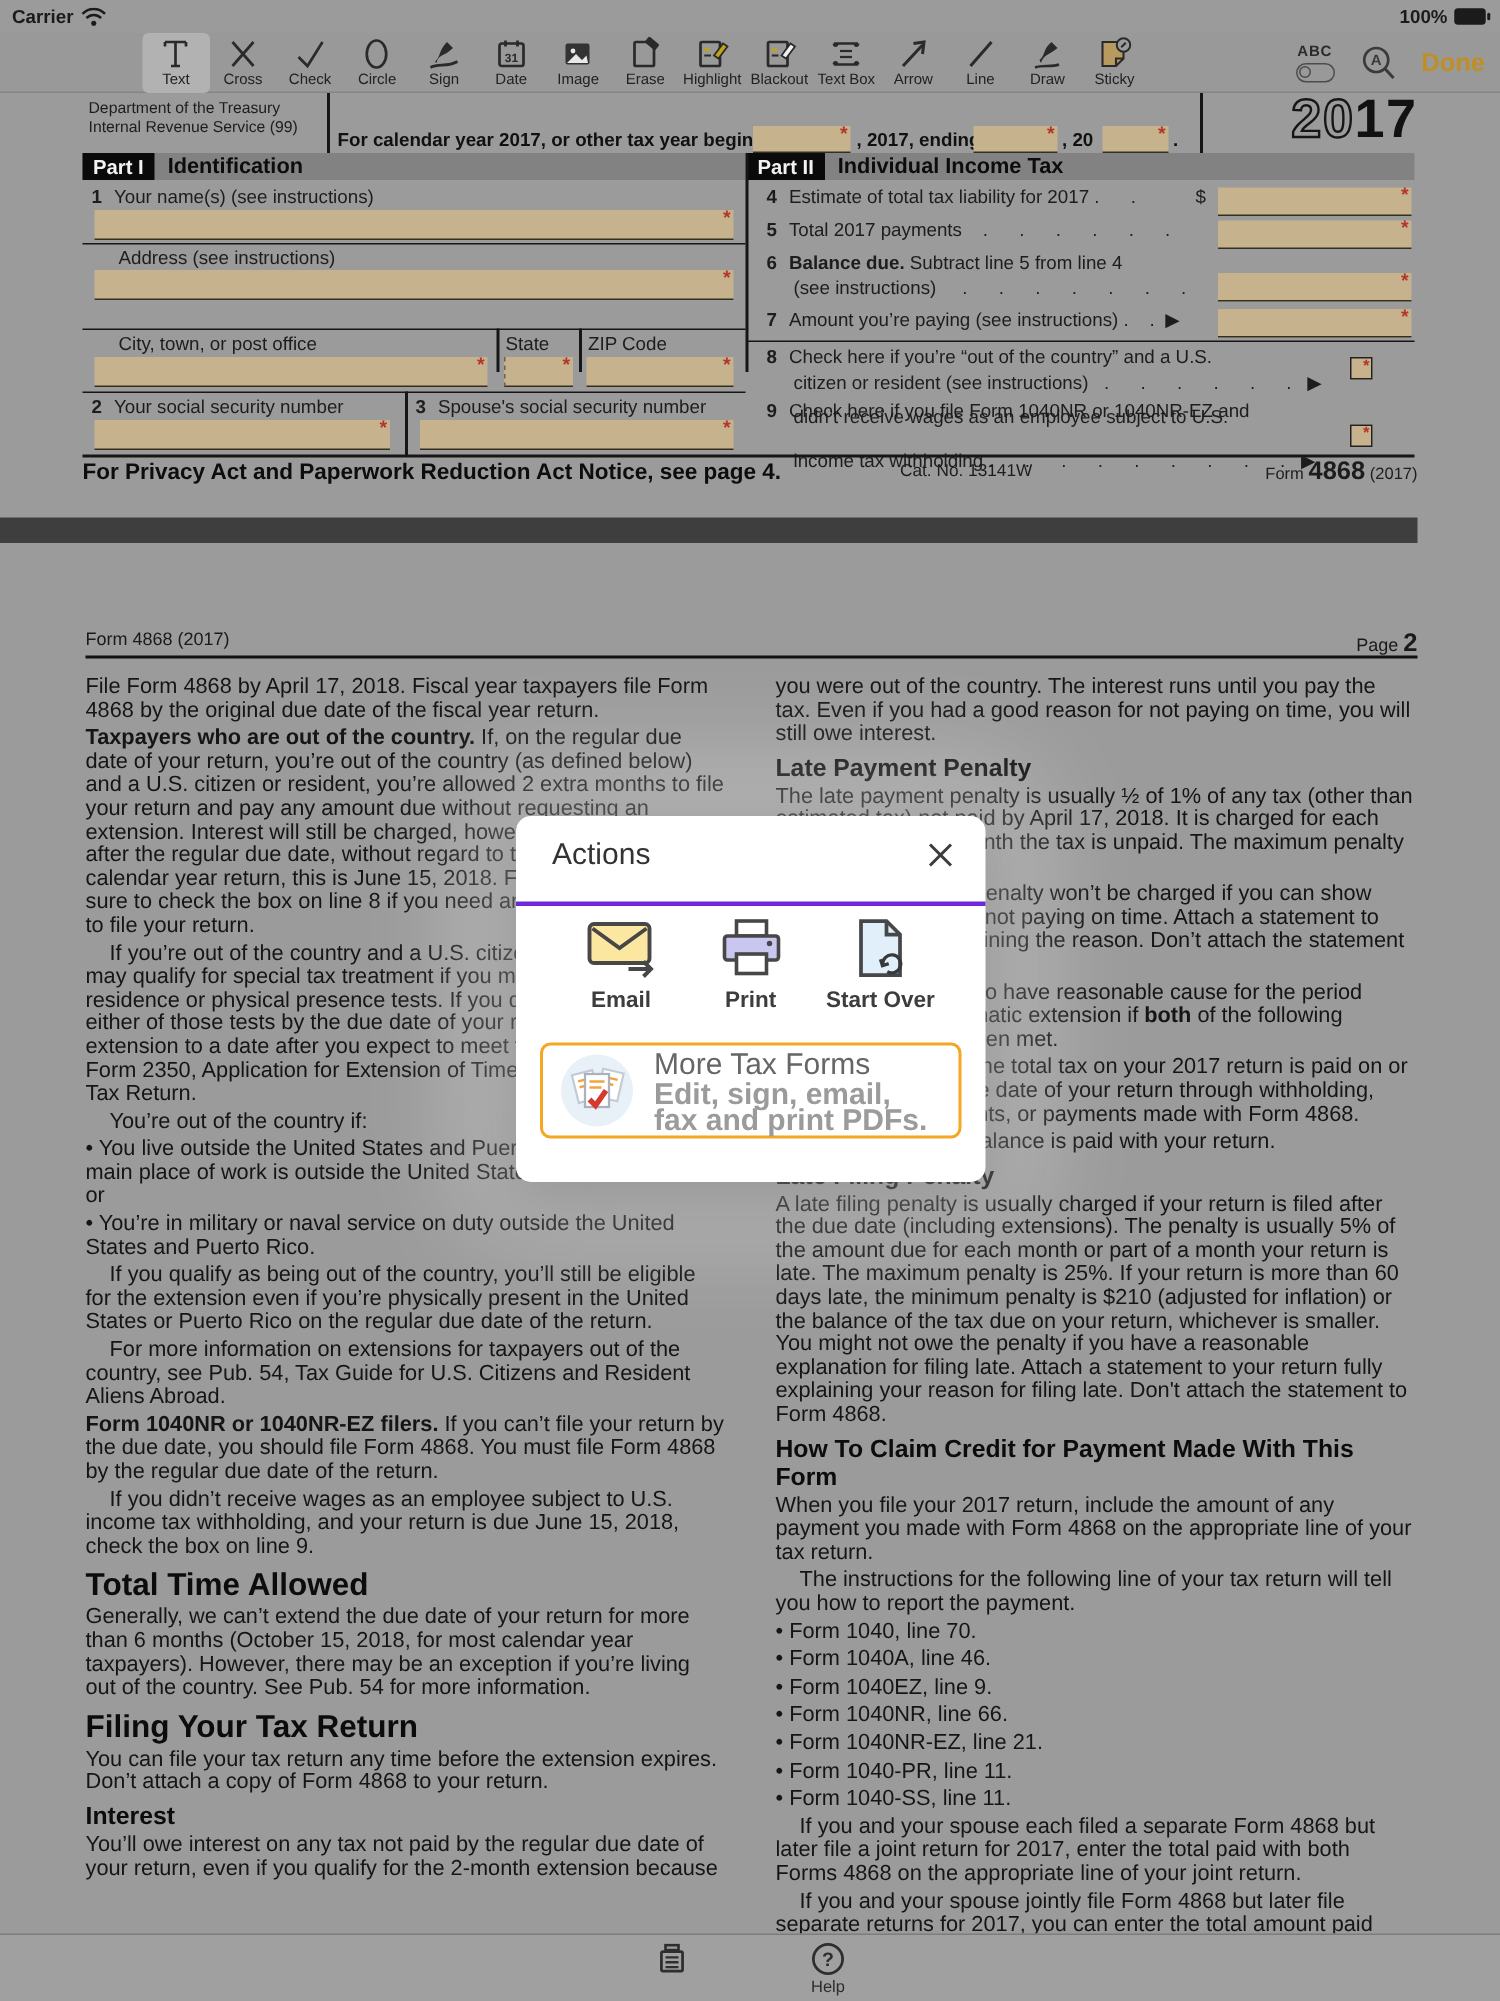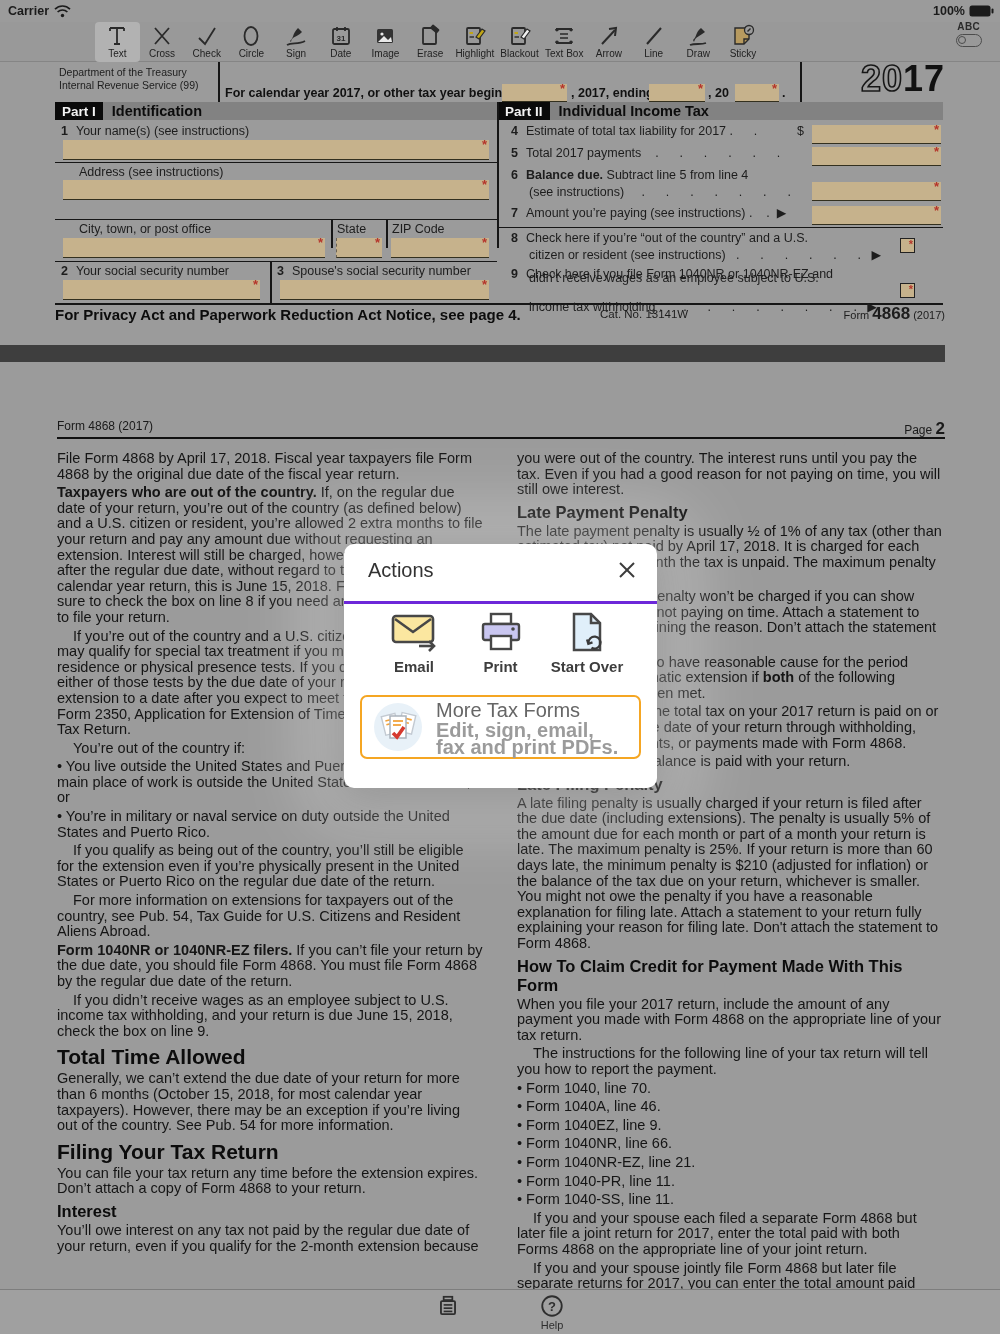--- a/index.html
+++ b/index.html
@@ -16,21 +16,21 @@
 
   
   .toolbar{position:absolute;top:22px;left:0;right:0;height:40px;background:#999999;
     border-bottom:1px solid #858585;}
   .tools{position:absolute;left:95px;top:0;height:40px;display:flex;}
   .tool{width:44.7px;height:40px;display:flex;flex-direction:column;align-items:center;
     justify-content:flex-start;padding-top:2px;cursor:default;}
   .tool.sel{background:#b2b2b2;border-radius:4px;}
   .tool svg{width:24px;height:24px;flex:0 0 24px;}
   .tlabel{font-size:10px;color:#222;white-space:nowrap;line-height:12px;}
-  .tb-right{position:absolute;right:10px;top:0;height:40px;display:flex;align-items:center;gap:16px;flex-direction:column;}
+  .tb-right{position:absolute;right:10px;top:0;height:40px;display:flex;align-items:center;gap:16px;}
   .abc-wrap{display:flex;flex-direction:column;align-items:center;line-height:10px;}
   .abc-label{font-size:10px;font-weight:bold;color:#2b2b2b;letter-spacing:0.5px;}
   .abc-toggle{margin-top:2px;width:26px;height:13px;border:1.5px solid #4c4c4c;border-radius:7px;position:relative;}
   .abc-knob{position:absolute;left:1px;top:1px;width:8px;height:8px;border:1.5px solid #4c4c4c;border-radius:50%;}
   .done{font-size:17px;font-weight:bold;color:#bf8f25;}
 
   
   .doc{position:absolute;top:62px;left:0;right:0;bottom:45px;background:#9b9b9b;}
   .page1{position:absolute;left:55px;top:0;width:890px;height:283px;font-size:12.5px;}
   .p1 .rule{position:absolute;background:#161616;}

